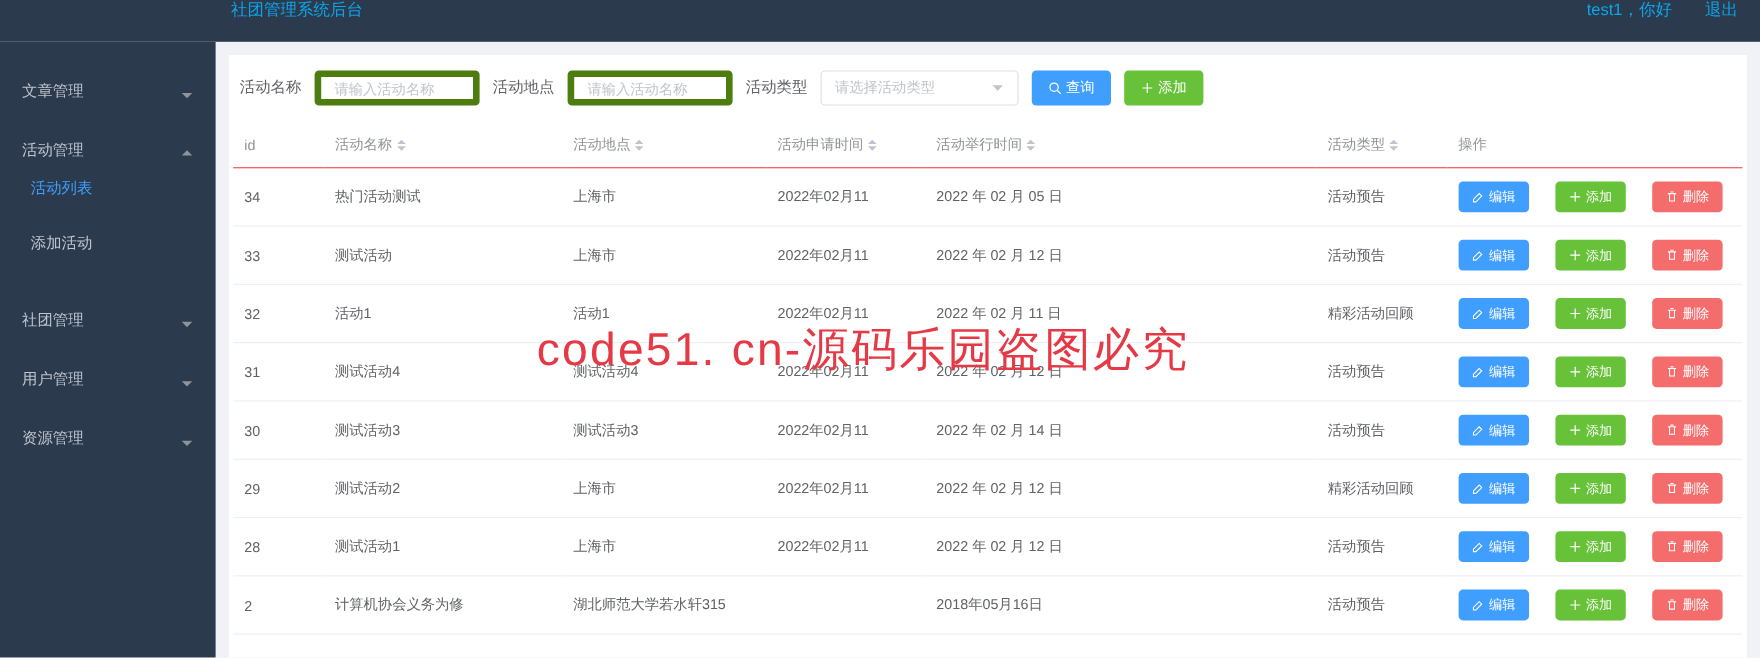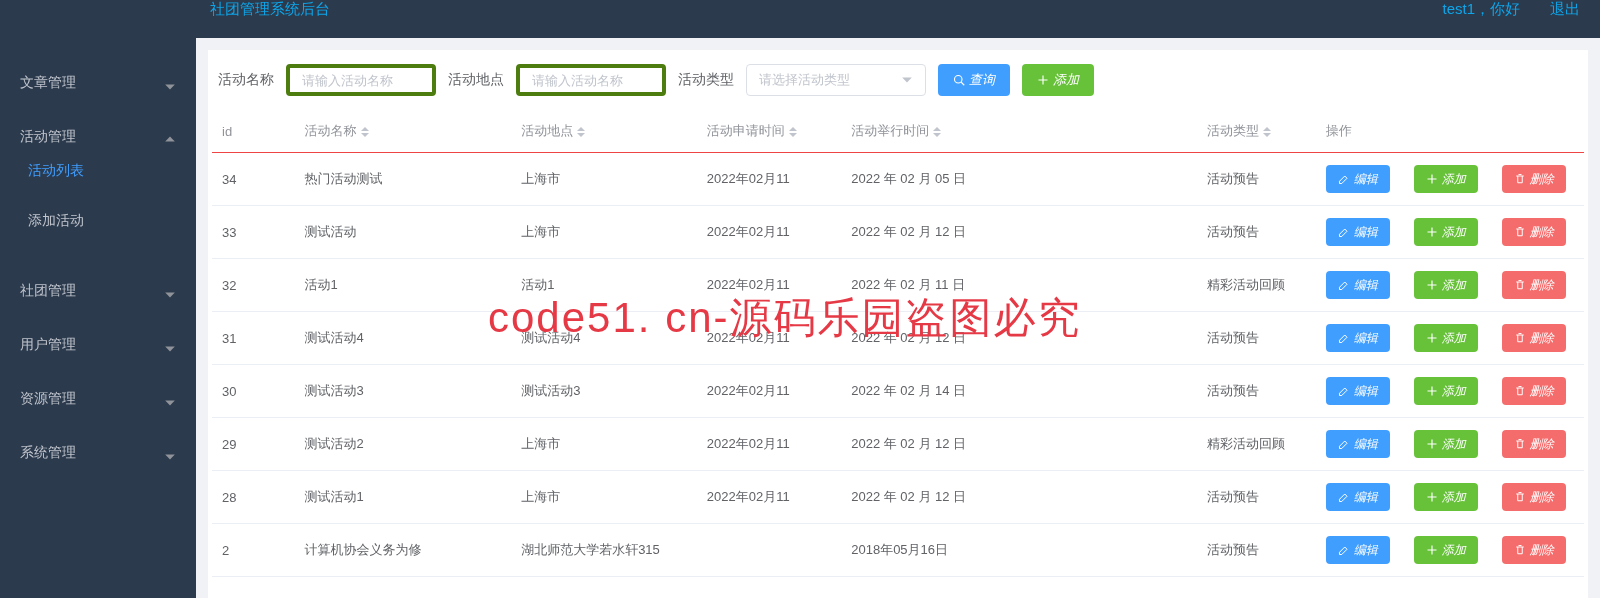--- a/index.html
+++ b/index.html
@@ -12,24 +12,24 @@
 .sidebar { width: 196px; background: #2b3a4d; color: #c0c4cc; }
 .menu-item { height: 54px; padding: 0 20px; display: flex; align-items: flex-end; justify-content: space-between; cursor: pointer; font-size: 14px; }
 .menu-item.open .chev { transform: rotate(180deg); }
 .chev { width: 12px; height: 12px; display: inline-block; }
 .chev svg { width: 100%; height: 100%; fill: #909399; }
 .submenu-item { height: 50px; padding-left: 28px; display: flex; align-items: center; cursor: pointer; font-size: 14px; }
 .submenu-item.active { color: #409eff; }
 .main { flex: 1; background: #fff; margin: 12px 12px 0 12px; display: flex; flex-direction: column; overflow: hidden; }
 .search-bar { display: flex; align-items: center; gap: 12px; padding: 14px 10px; }
 .search-label { font-size: 14px; color: #606266; }
-.el-input { height: 32px; width: 150px; border: 4px solid #4d7c0f; border-radius: 4px; padding: 0 12px; font-size: 13px; color: #606266; outline: none; }
+.el-input { height: 32px; width: 150px; border: 6px solid #4d7c0f; border-radius: 4px; padding: 0 12px; font-size: 13px; color: #606266; outline: none; }
 .el-input::placeholder { color: #c0c4cc; }
 .el-select { height: 32px; width: 180px; border: 1px solid #dcdfe6; border-radius: 4px; padding: 0 12px; display: flex; align-items: center; justify-content: space-between; color: #c0c4cc; cursor: pointer; }
-.btn { height: 32px; padding: 0 15px; border: none; border-radius: 4px; cursor: pointer; display: inline-flex; align-items: center; gap: 4px; font-size: 13px; color: #fff; font-style: italic; }
+.btn { height: 32px; padding: 0 15px; border: none; border-radius: 4px; cursor: pointer; display: inline-flex; align-items: center; gap: 4px; font-size: 13px; color: #fff; }
 .btn-primary { background: #409eff; }
 .btn-success { background: #67c23a; }
 .btn-danger { background: #f56c6c; }
 .btn-sm { height: 28px; padding: 0 12px; font-size: 12px; }
 .icon { width: 12px; height: 12px; display: inline-block; }
 .icon svg { width: 100%; height: 100%; fill: currentColor; }
 .table-wrap { flex: 1; overflow: auto; padding: 0 4px; }
 table { width: 100%; border-collapse: collapse; }
 th, td { text-align: left; padding: 12px 10px; border-bottom: 1px solid #ebeef5; font-size: 13px; color: #606266; }
 th { color: #909399; font-weight: 500; background: #fff; border-bottom: 1px solid #ef4444; }
@@ -89,26 +89,20 @@
         <span class="chev"><svg viewBox="0 0 10 10">
               <path d="M1 3l4 4 4-4z"></path>
             </svg></span>
       </div>
       <div class="menu-item">
         <span>资源管理</span>
         <span class="chev"><svg viewBox="0 0 10 10">
               <path d="M1 3l4 4 4-4z"></path>
             </svg></span>
       </div>
-      <div class="menu-item">
-        <span>系统管理</span>
-        <span class="chev"><svg viewBox="0 0 10 10">
-              <path d="M1 3l4 4 4-4z"></path>
-            </svg></span>
-      </div>
     </div>
 
     <div class="main">
       <div class="search-bar">
         <span class="search-label">活动名称</span>
         <input class="el-input" placeholder="请输入活动名称" style="">
         <span class="search-label">活动地点</span>
         <input class="el-input" placeholder="请输入活动名称" style="">
         <span class="search-label">活动类型</span>
         <div class="el-select">

